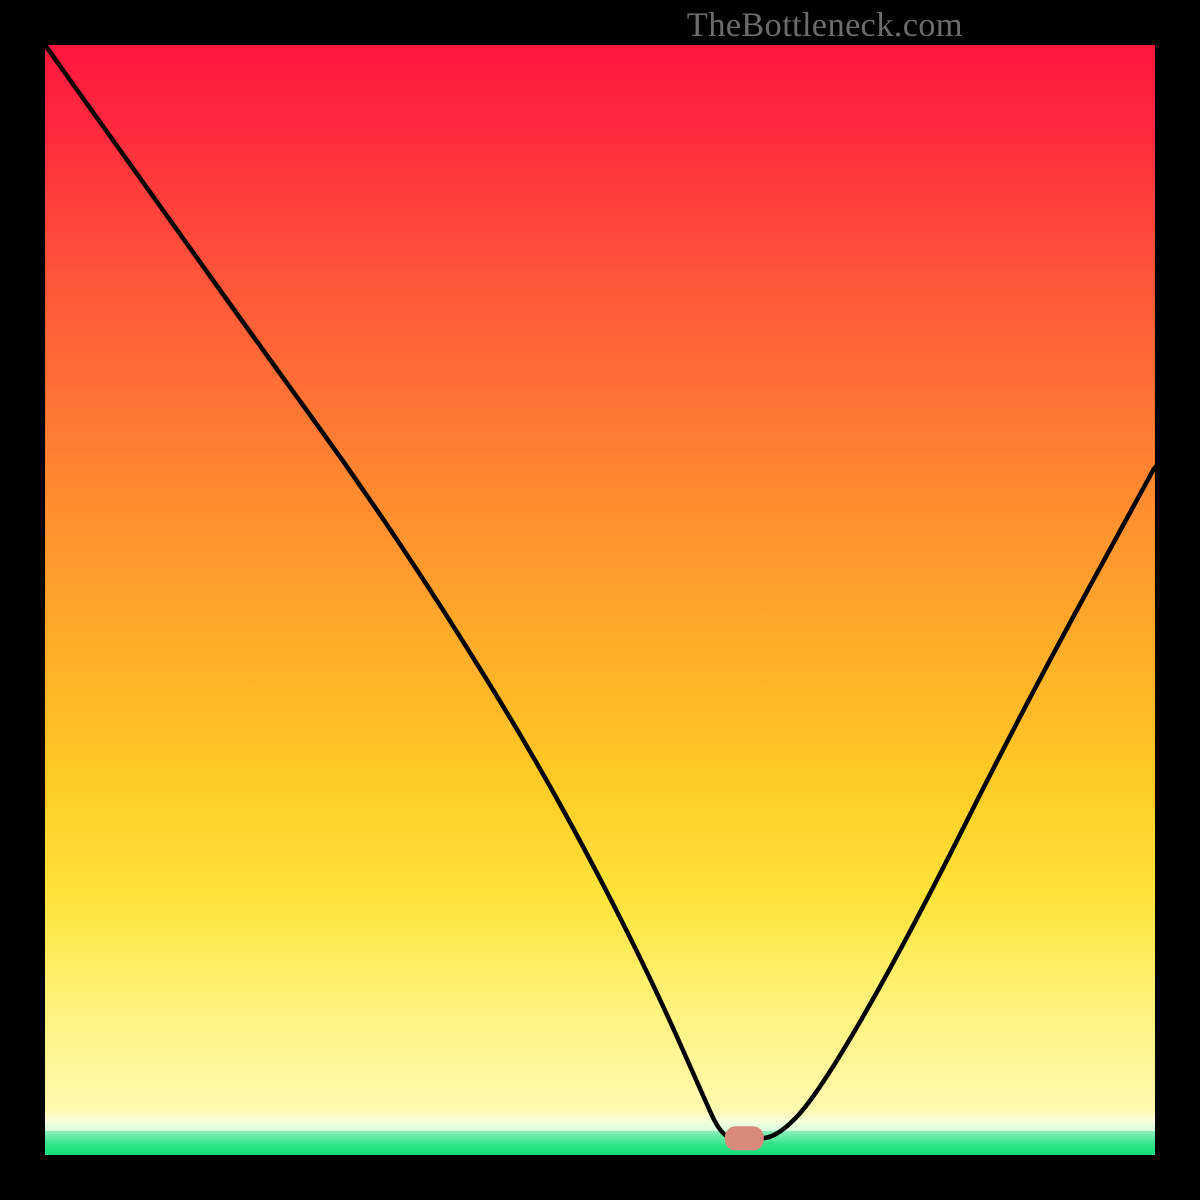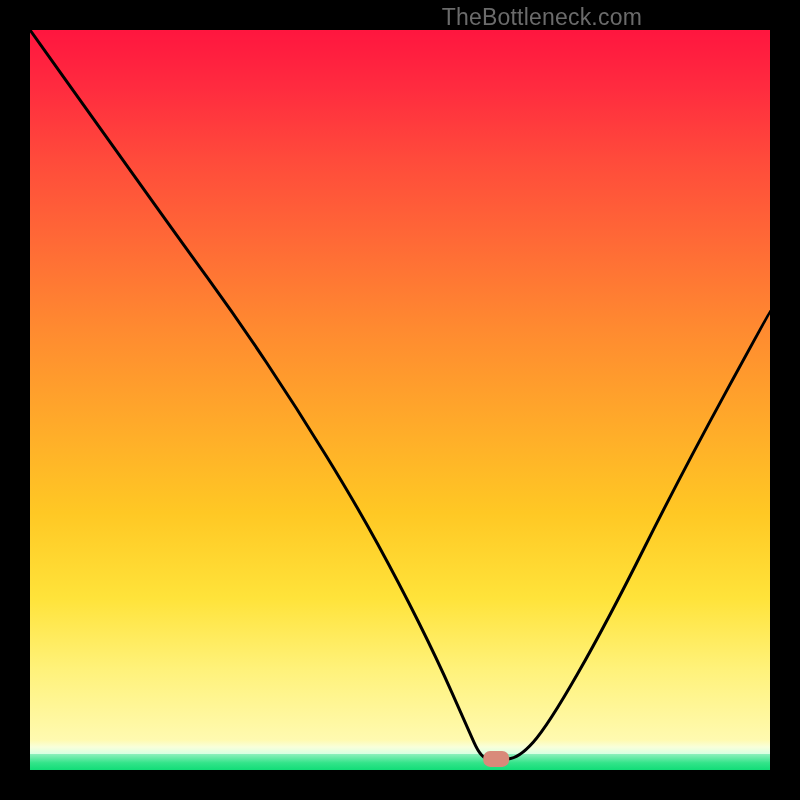--- a/index.html
+++ b/index.html
@@ -9,20 +9,21 @@
     height: 800px;
     background: #000;
     font-family: Arial, Helvetica, sans-serif;
     overflow: hidden;
   }
   .frame {
     position: relative;
     width: 660px;
     height: 800px;
     background: #000;
+    font-family: Liberation Serif, serif;
   }
   .watermark {
     position: absolute;
     top: 4px;
     right: 18px;
     color: #6b6b6b;
     font-size: 23px;
     font-weight: 400;
     letter-spacing: 0.2px;
     z-index: 10;

